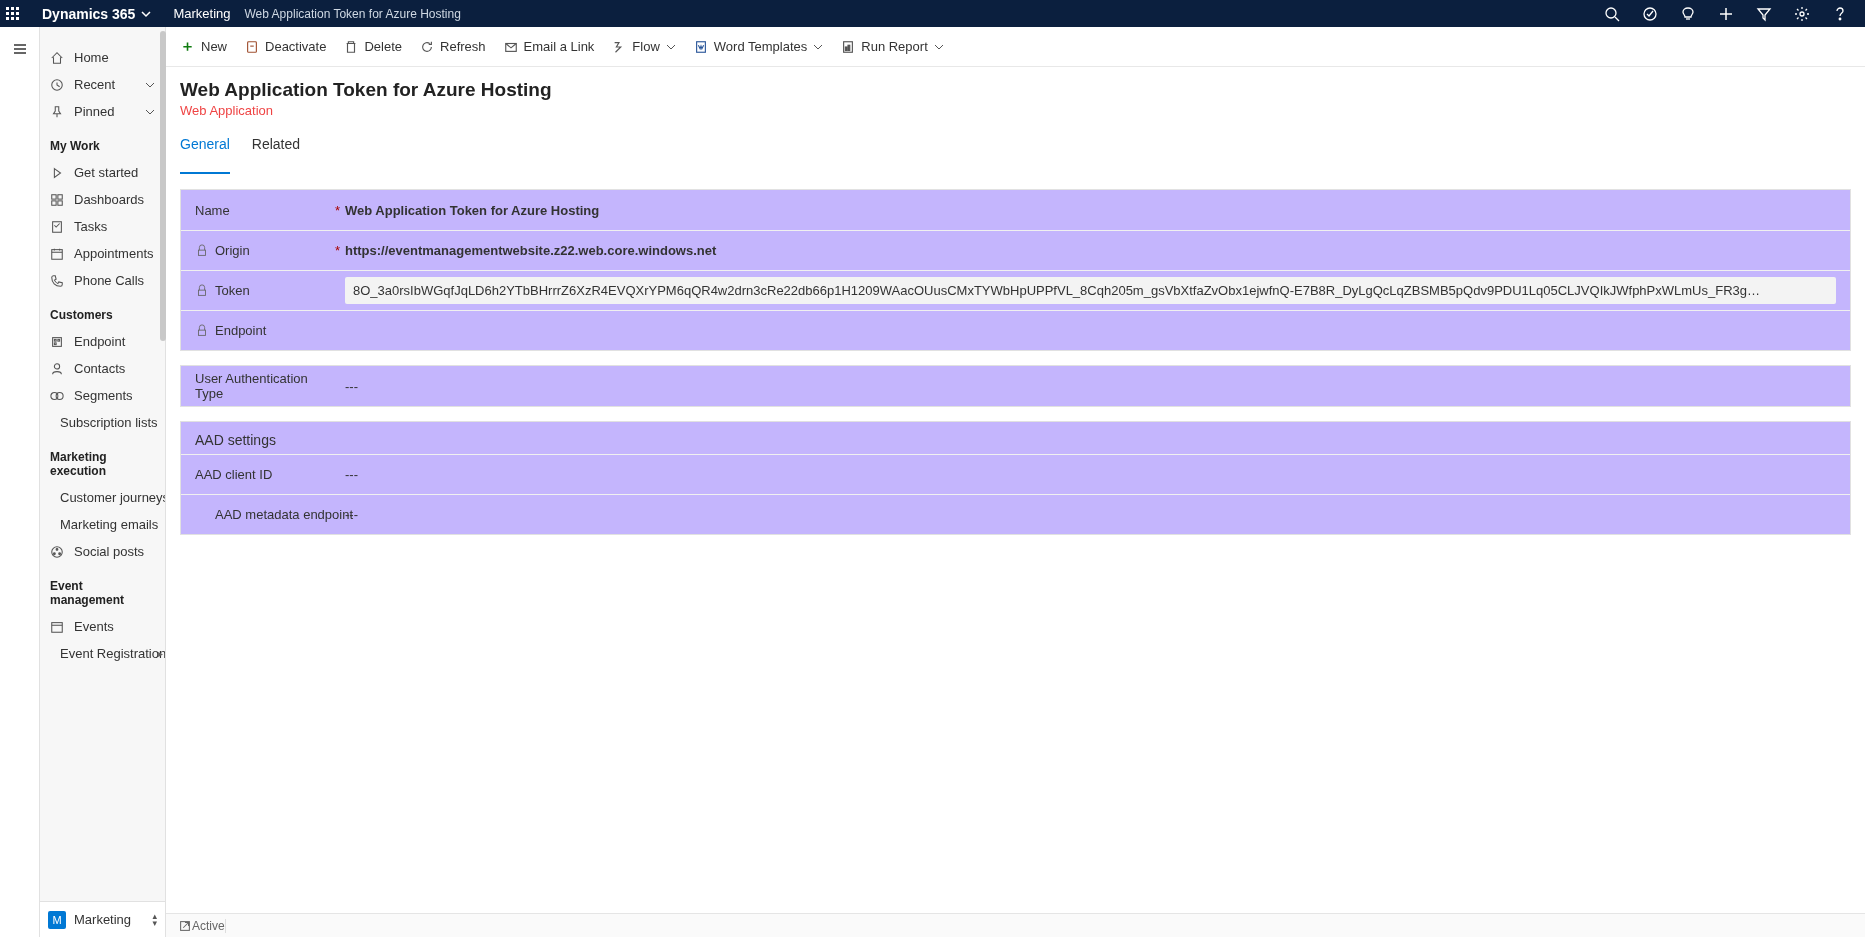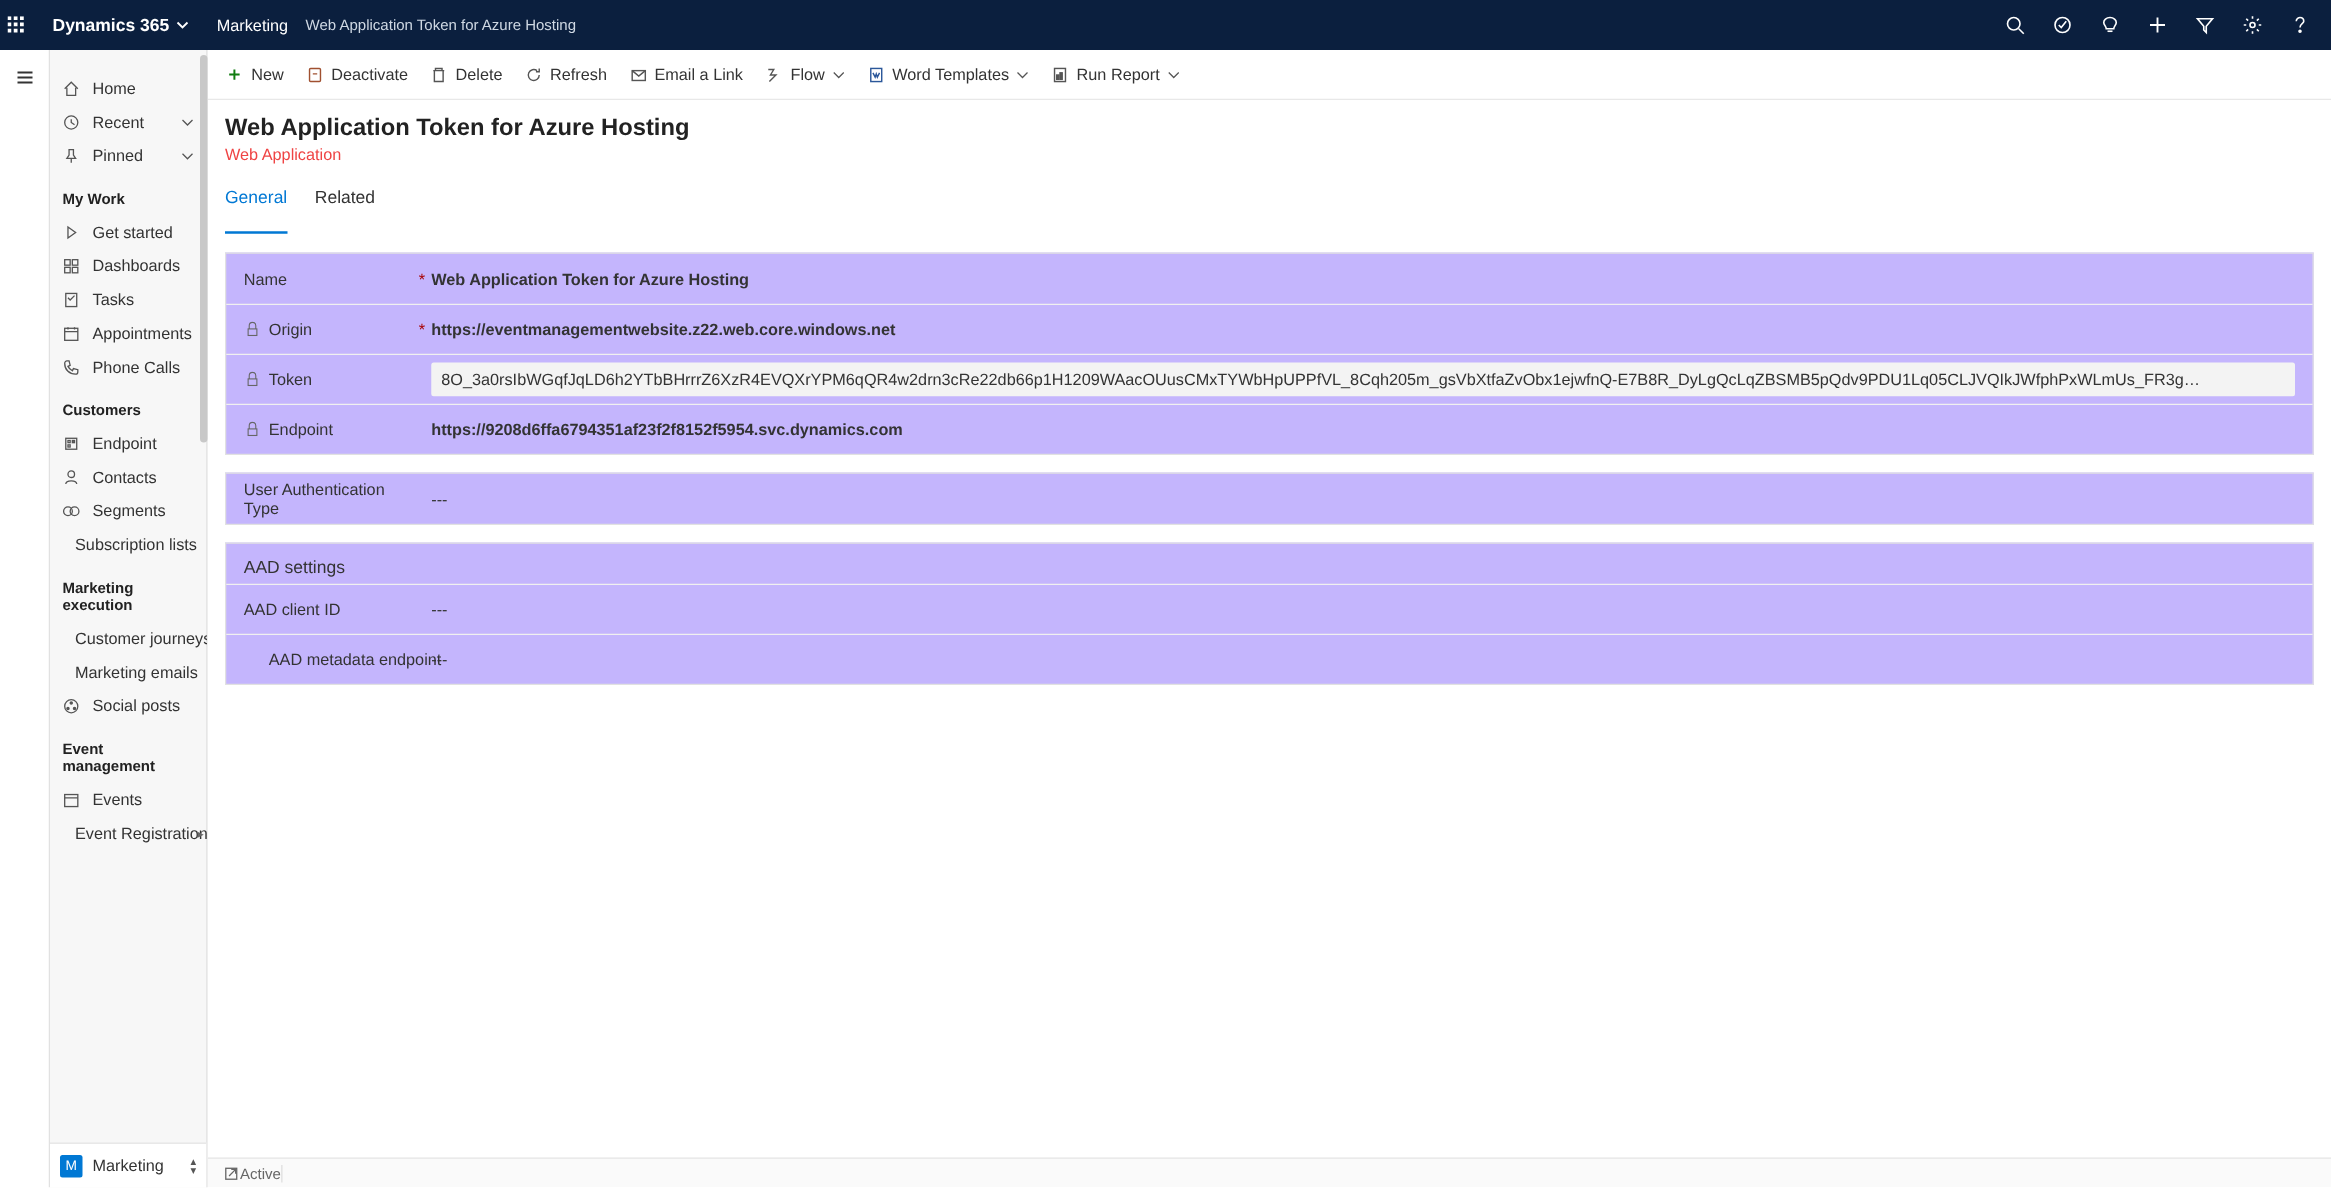--- a/index.html
+++ b/index.html
@@ -1,19 +1,19 @@
 <!DOCTYPE html>
 <html><head>
 <meta charset="utf-8">
 <style>
 * { box-sizing: border-box; margin: 0; padding: 0; font-family: "Segoe UI", -apple-system, sans-serif; }
 html, body { width: 100%; height: 100%; background: #fff; overflow: hidden; }
 
 
-.topbar { display: flex; align-items: center; height: 40px; background: #0b1f3e; color: #fff; font-size: 14px; padding: 0 6px; }
+.topbar { display: flex; align-items: center; height: 27px; background: #0b1f3e; color: #fff; font-size: 14px; padding: 0 6px; }
 .topbar .app-launcher { width: 32px; text-align: center; cursor: pointer; }
 .topbar .brand { font-weight: 600; padding: 0 8px 0 4px; cursor: pointer; display: flex; align-items: center; gap: 6px; }
 .topbar .brand svg { vertical-align: middle; }
 .topbar .area { padding: 0 14px; font-size: 13px; }
 .topbar .breadcrumb { font-size: 12px; color: #cfd8e3; }
 .topbar .spacer { flex: 1; }
 .topbar .top-icon { width: 38px; height: 40px; display: flex; align-items: center; justify-content: center; cursor: pointer; }
 
 
 .shell { display: flex; height: calc(100% - 40px); }
@@ -414,21 +414,20 @@
           <div class="label-wrap">
               <div class="label">
                 <svg class="lock icon14" viewBox="0 0 16 16" fill="none" stroke="#666">
                   <rect x="4" y="7" width="8" height="6"></rect>
                   <path d="M5 7 L5 4 A3 3 0 0 1 11 4 L11 7"></path>
                 </svg>
                 <span>Endpoint</span>
               </div>
               <span class="req"></span>
             </div>
-          <div class="value">https://9208d6ffa6794351af23f2f8152f5954.svc.dynamics.com</div>
         </div>
       </div>
 
       <div class="section">
         <div class="row">
           <div class="label-wrap">
               <div class="label" style="white-space:normal;">
                 <span>User Authentication Type</span>
               </div>
             </div>

